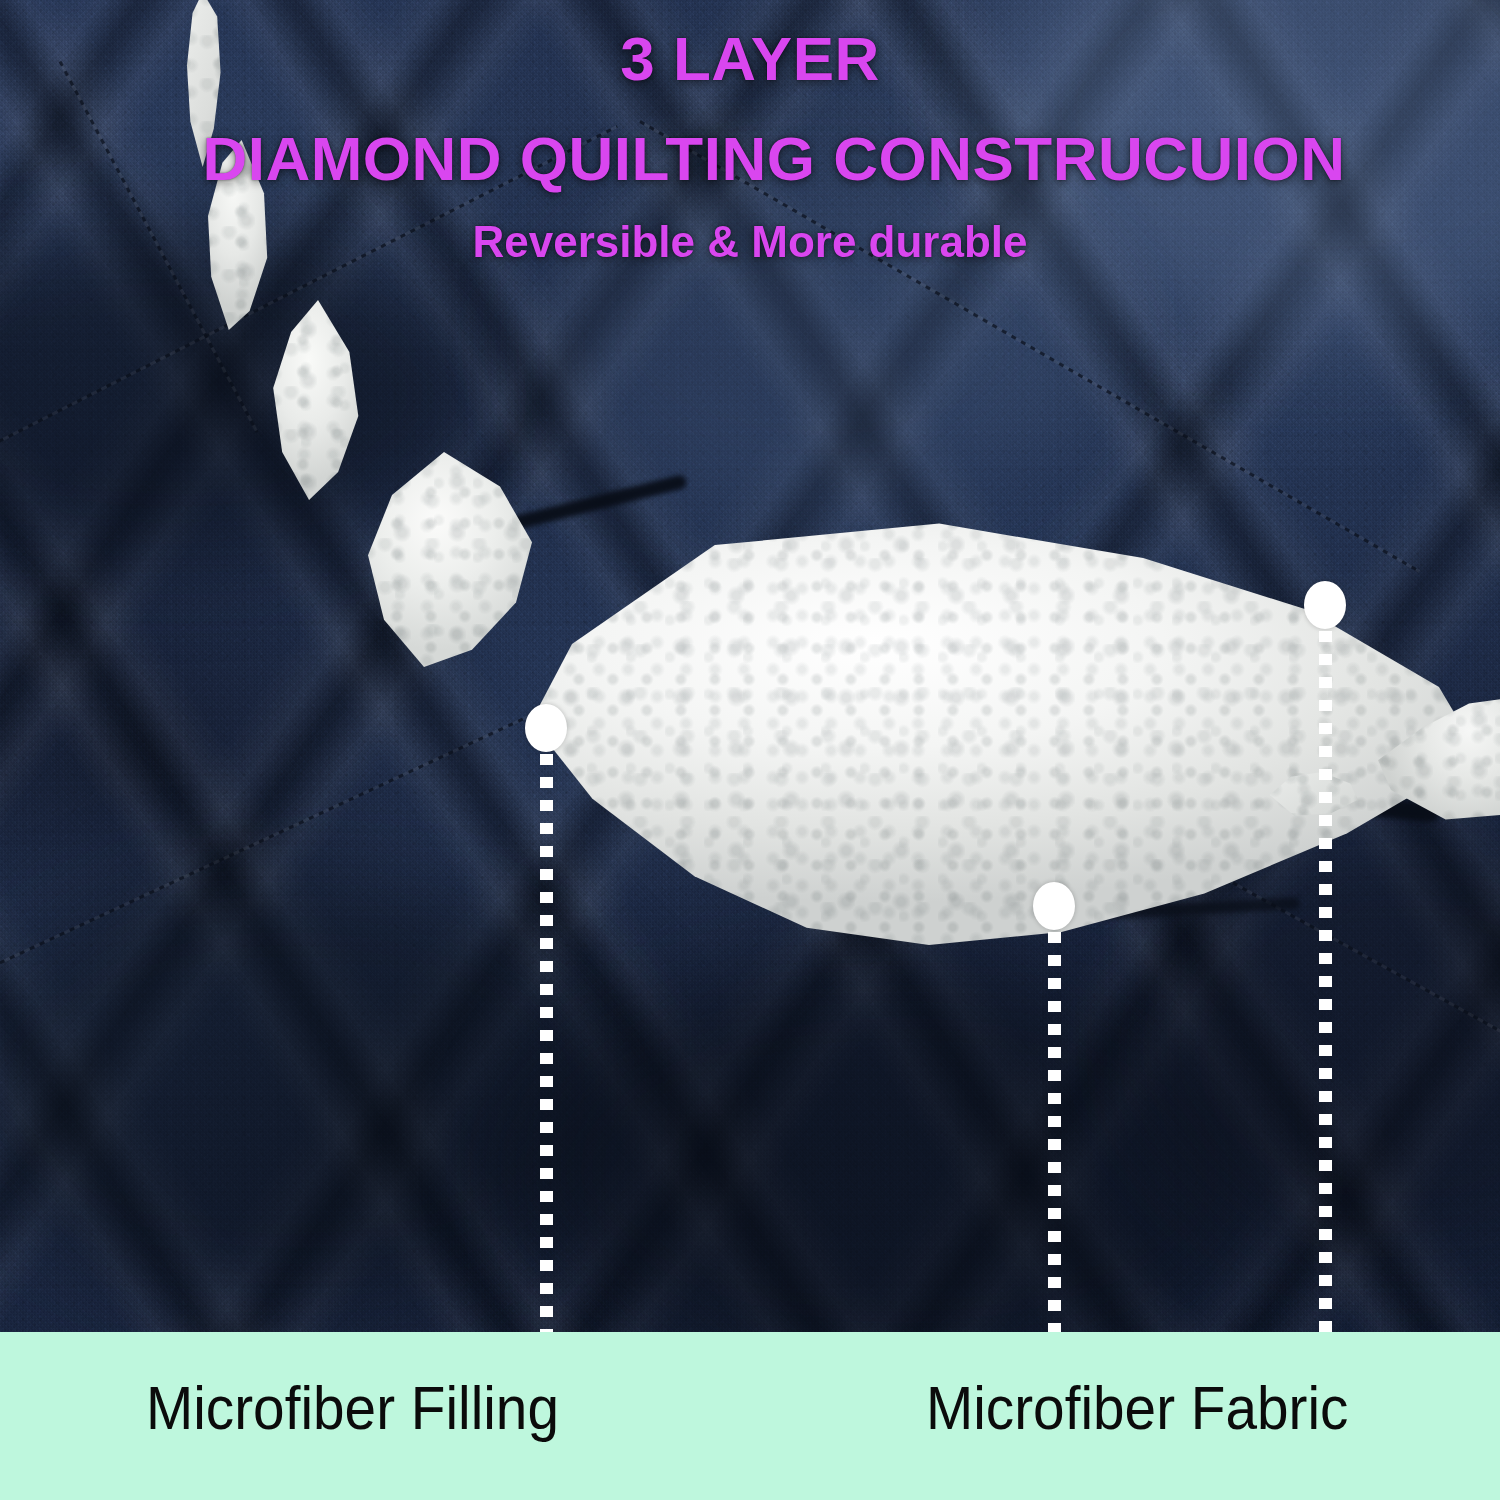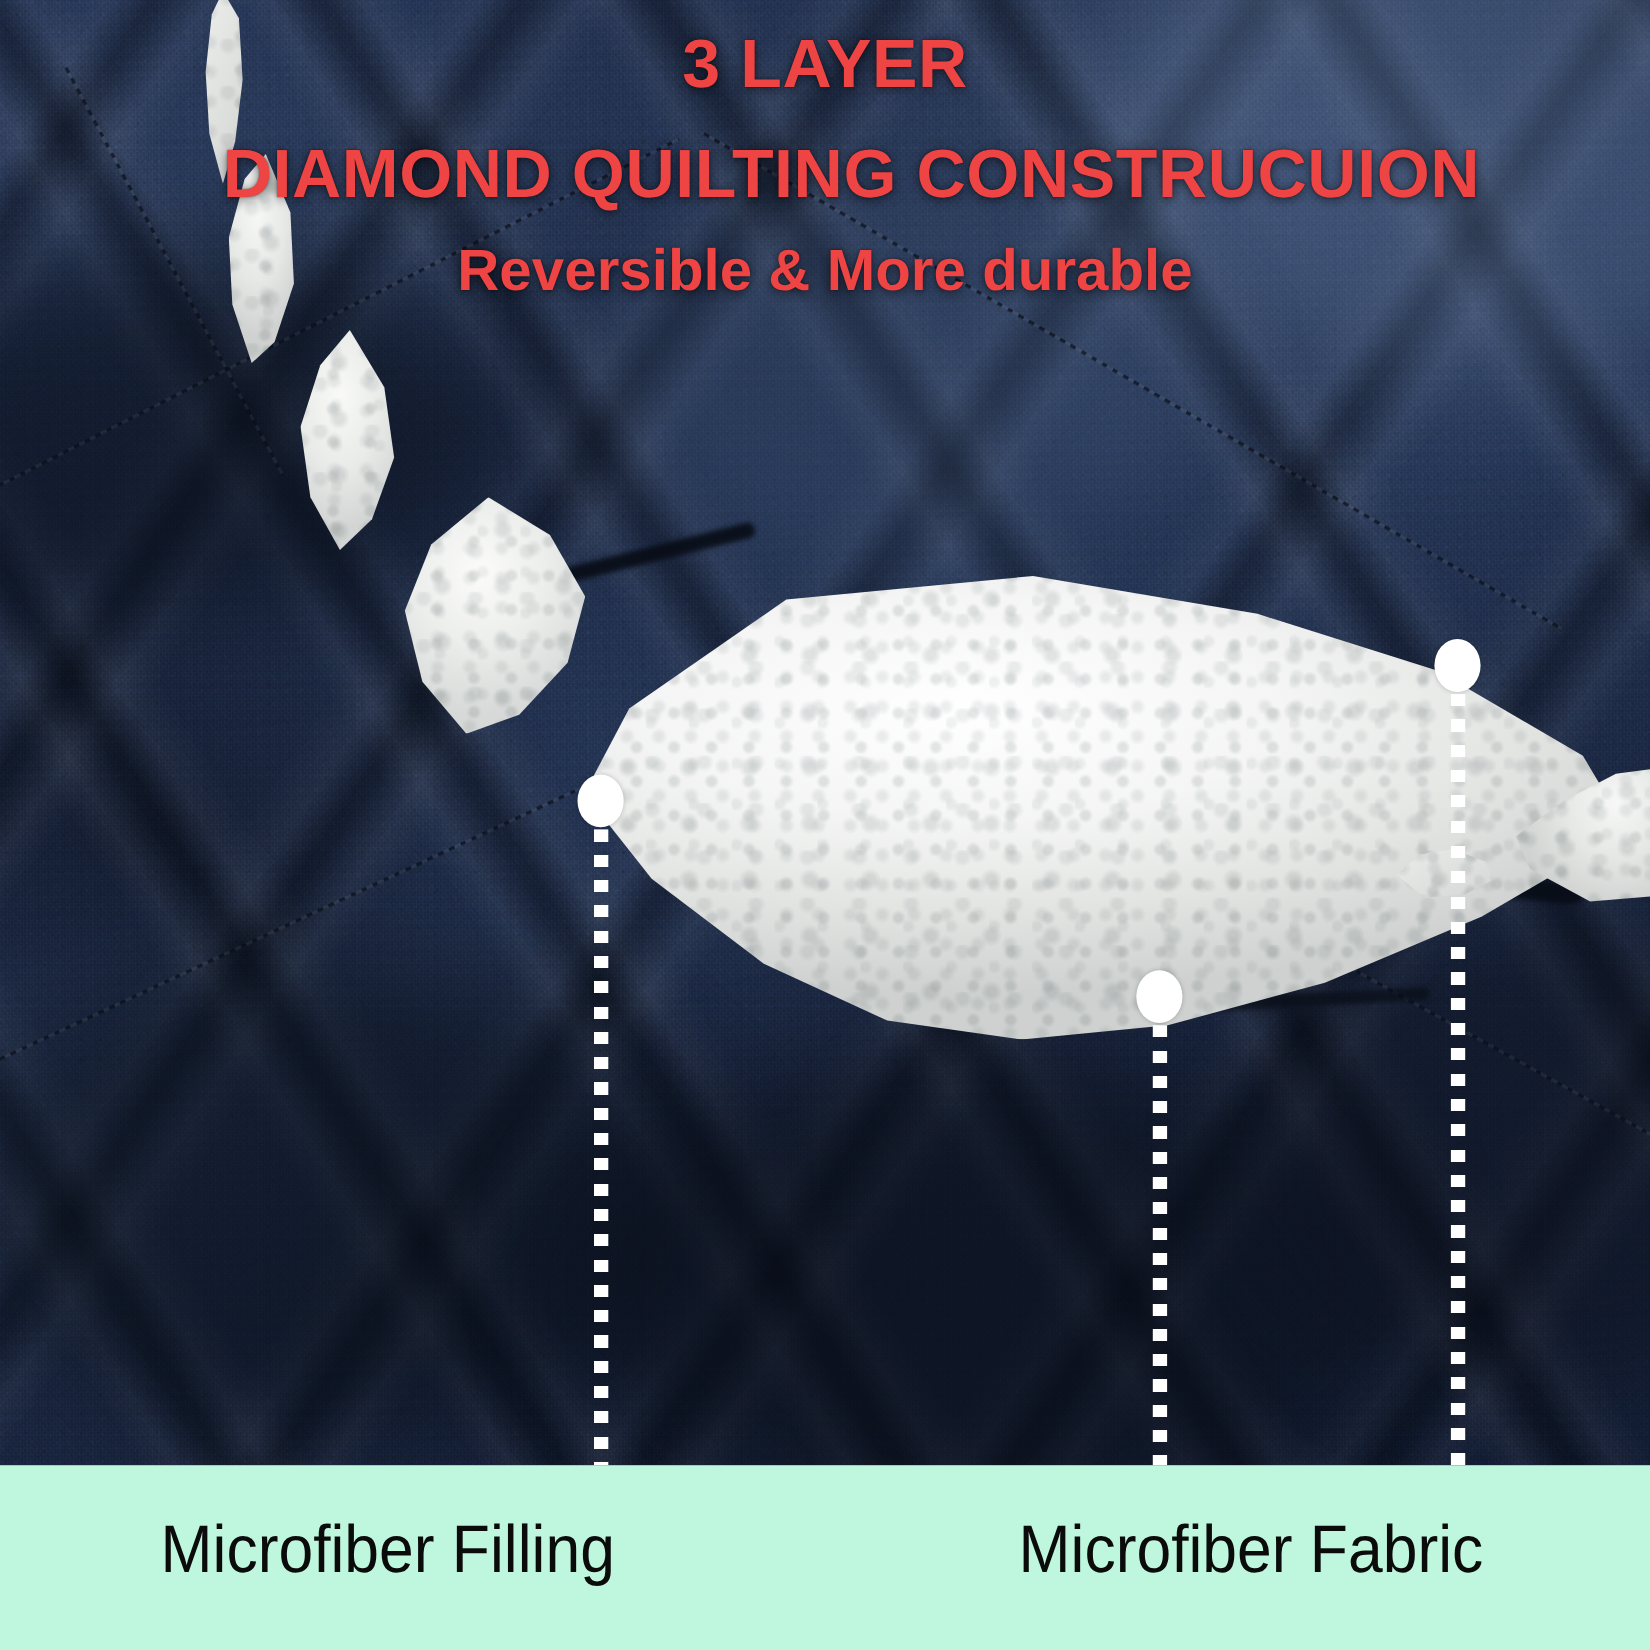--- a/index.html
+++ b/index.html
@@ -155,21 +155,21 @@
     text-shadow:0 2px 10px rgba(0,0,0,.55), 0 0 2px rgba(0,0,0,.5);
     pointer-events:none;
   }
   .h-line1{
     font-size:62px;font-weight:bold;line-height:1.06;letter-spacing:.5px;
   }
   .h-line2{
     font-size:62px;font-weight:bold;line-height:1.06;letter-spacing:.5px;margin-top:34px;margin-left:48px;
   }
   .h-line3{
-    font-size:53px;font-weight:bold;line-height:1.06;margin-top:28px;
+    font-size:44px;font-weight:bold;line-height:1.06;margin-top:28px;
   }
 
   
   .callout{position:absolute;}
   .dot-head{
     position:absolute;width:42px;height:48px;border-radius:50%;
     background:#ffffff;left:-21px;top:0;
     box-shadow:0 0 5px rgba(0,0,0,.22);
   }
   .dot-line{
@@ -239,21 +239,21 @@
       <div class="battingTex"></div>
     </div>
     <div class="batting" id="fill-notch">
       <div class="battingTex"></div>
     </div>
     <div class="batting" id="fill-right">
       <div class="battingTex"></div>
     </div>
   </div>
 
-  <div class="headings" style="color: #ef4444;">
+  <div class="headings" style="color: #d946ef;">
     <div class="h-line1">3 LAYER</div>
     <div class="h-line2">DIAMOND QUILTING CONSTRUCUION</div>
     <div class="h-line3">Reversible &amp; More durable</div>
   </div>
 
   <div class="callout" style="left:546px;top:704px;">
     <span class="dot-head"></span>
     <span class="dot-line" style="height:578px;"></span>
   </div>
 

